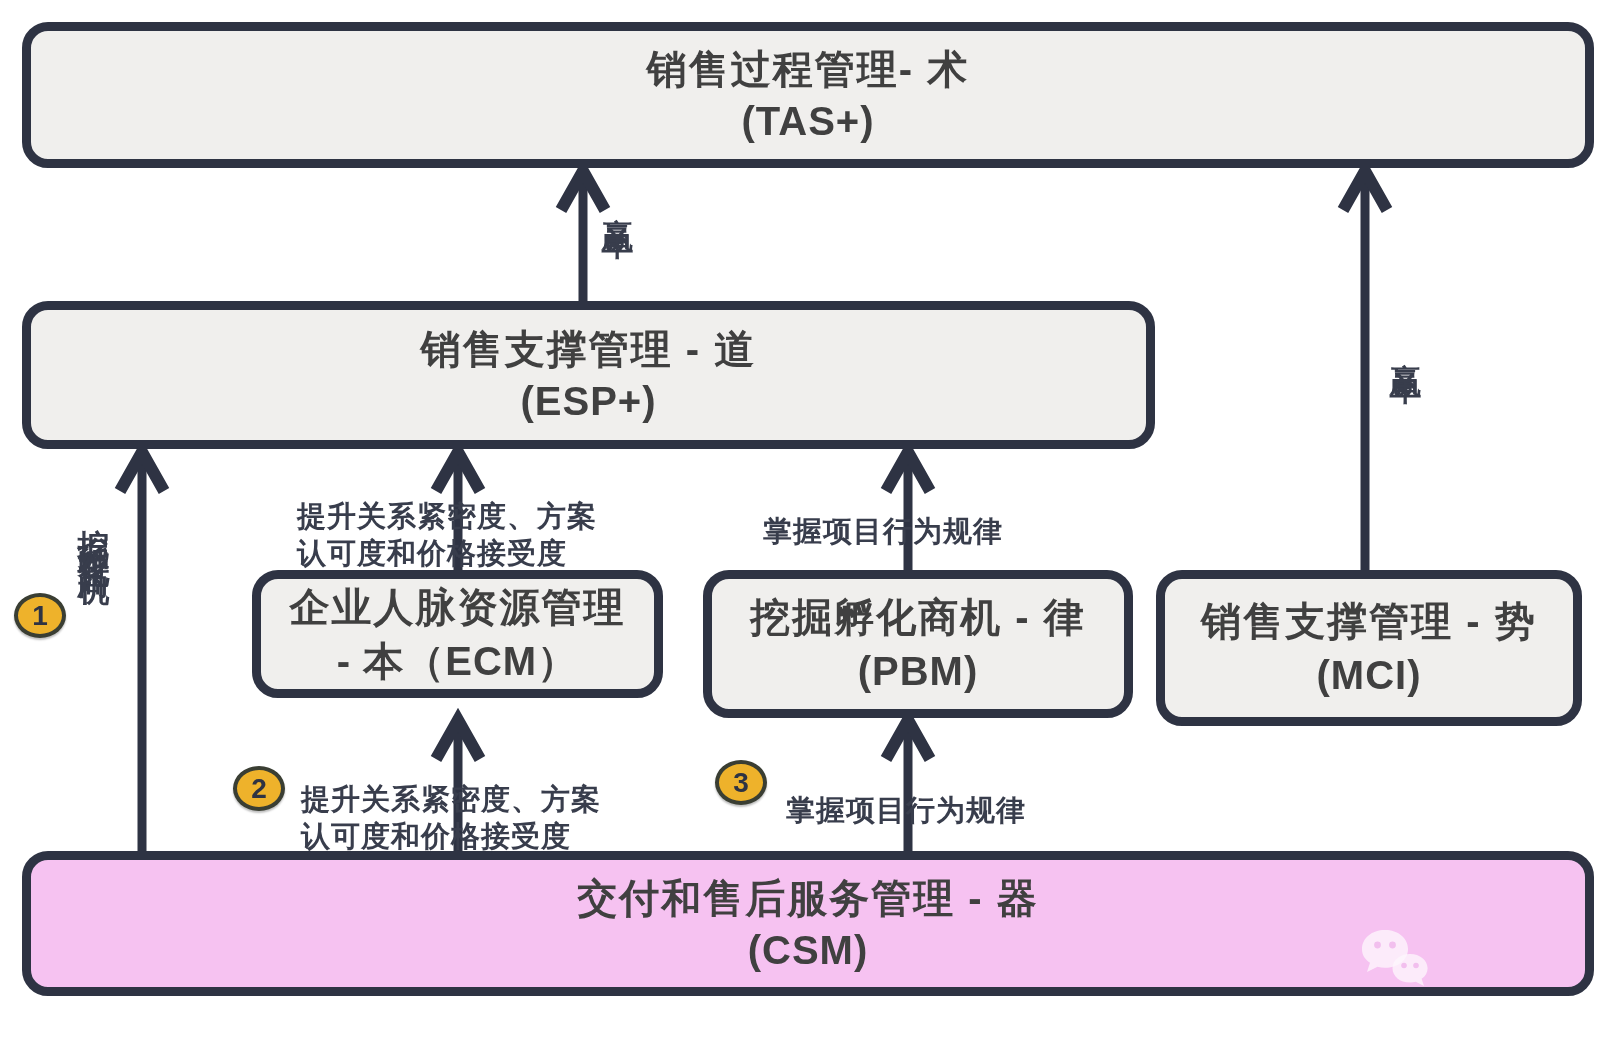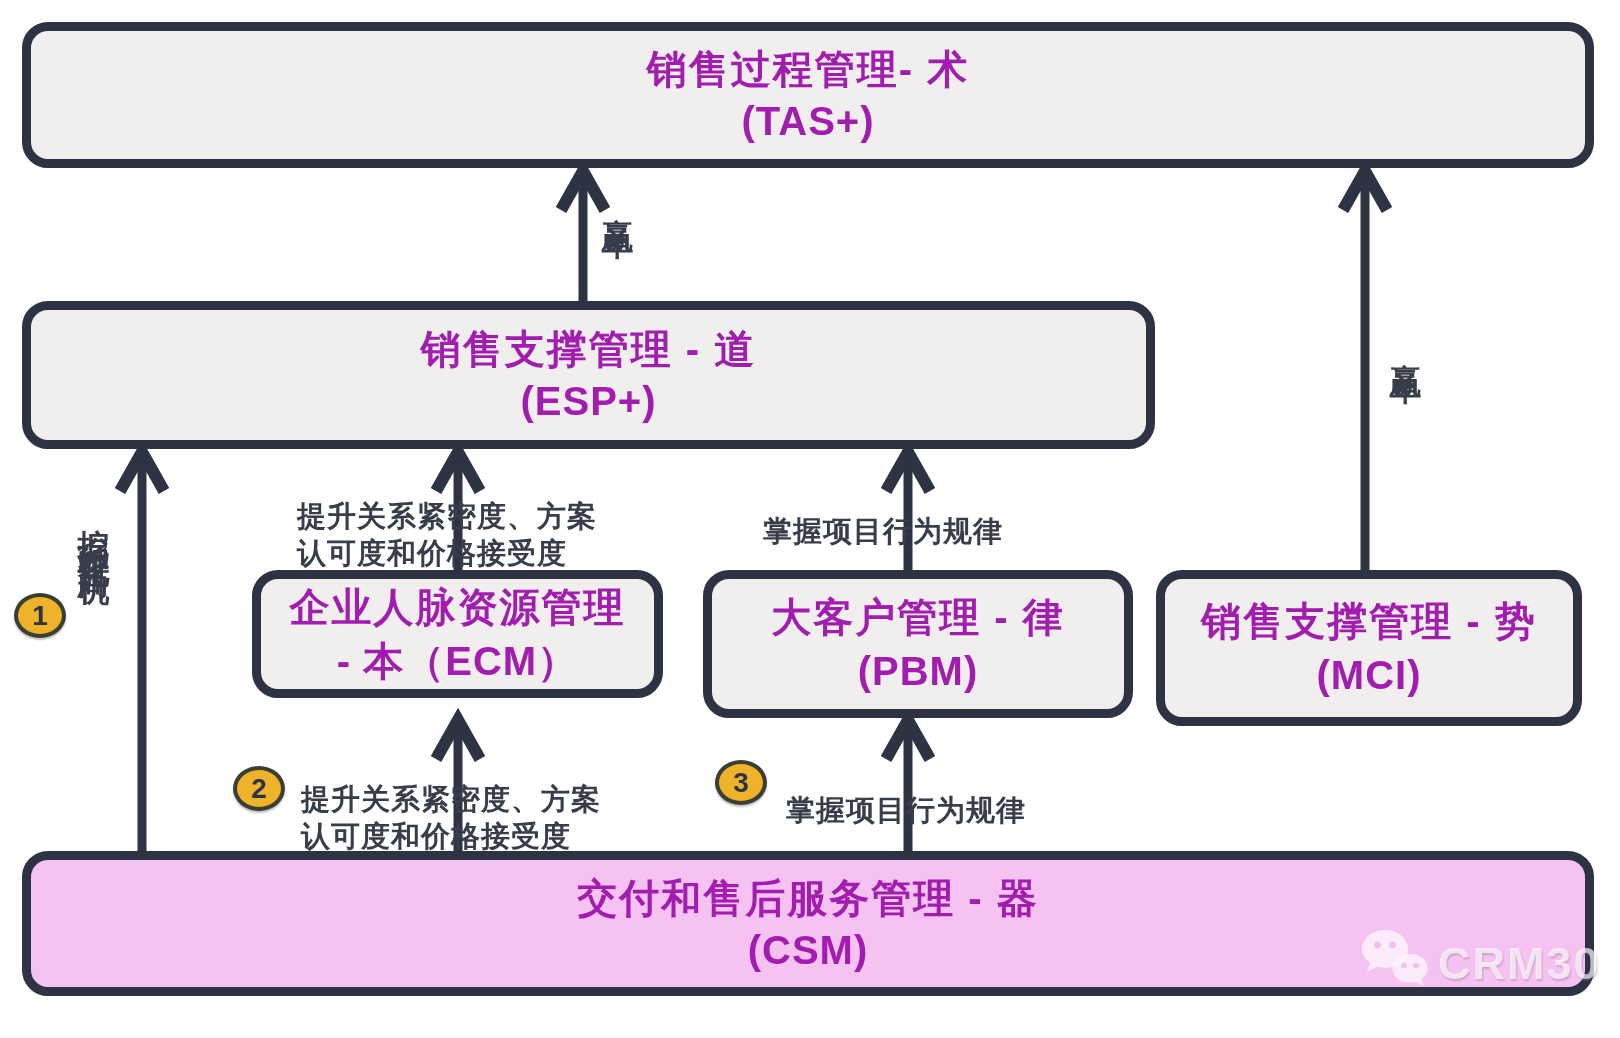--- a/index.html
+++ b/index.html
@@ -16,21 +16,21 @@
     left: 0; top: 0;
     width: 1620px; height: 1038px;
     z-index: 1;
   }
   .node {
     position: absolute;
     box-sizing: border-box;
     border: 9px solid #2e3343;
     border-radius: 26px;
     background: #f0efed;
-    color: #a21caf;
+    color: #404040;
     display: flex;
     flex-direction: column;
     align-items: center;
     justify-content: center;
     text-align: center;
     z-index: 2;
     font-weight: bold;
   }
   .node.pink { background: #f6c2f1; }
   .node .t1 { font-size: 40px; line-height: 52px; letter-spacing: 2px; }
@@ -142,21 +142,21 @@
     <div class="t1">销售支撑管理 - 道</div>
     <div class="t2">(ESP+)</div>
   </div>
 
   <div class="node mid" style="left:252px; top:570px; width:411px; height:128px;">
     <div class="t1">企业人脉资源管理</div>
     <div class="t2">- 本（ECM）</div>
   </div>
 
   <div class="node mid" style="left:703px; top:570px; width:430px; height:148px;">
-    <div class="t1">大客户管理 - 律</div>
+    <div class="t1">挖掘孵化商机 - 律</div>
     <div class="t2">(PBM)</div>
   </div>
 
   <div class="node mid" style="left:1156px; top:570px; width:426px; height:156px;">
     <div class="t1">销售支撑管理 - 势</div>
     <div class="t2">(MCI)</div>
   </div>
 
   <div class="node pink" style="left:22px; top:851px; width:1572px; height:145px;">
     <div class="t1">交付和售后服务管理 - 器</div>
@@ -191,16 +191,15 @@
           <path d="M50 26 C40 26 32.5 32.3 32.5 40.3 C32.5 48.3 40 54.6 50 54.6 C52 54.6 54 54.3 55.8 53.8 L64 58 L61.6 50.8 C65.4 48.3 67.6 44.5 67.6 40.3 C67.6 32.3 60 26 50 26 Z"></path>
         </g>
         <g fill="#f2bfee">
           <circle cx="17.5" cy="17" r="3.4"></circle>
           <circle cx="32.5" cy="17" r="3.4"></circle>
           <circle cx="44" cy="37.5" r="2.8"></circle>
           <circle cx="56" cy="37.5" r="2.8"></circle>
         </g>
       </svg>
     </span>
-    <span class="wm-text">CRM30</span>
   </div>
 
 </div>
 
 </body></html>

